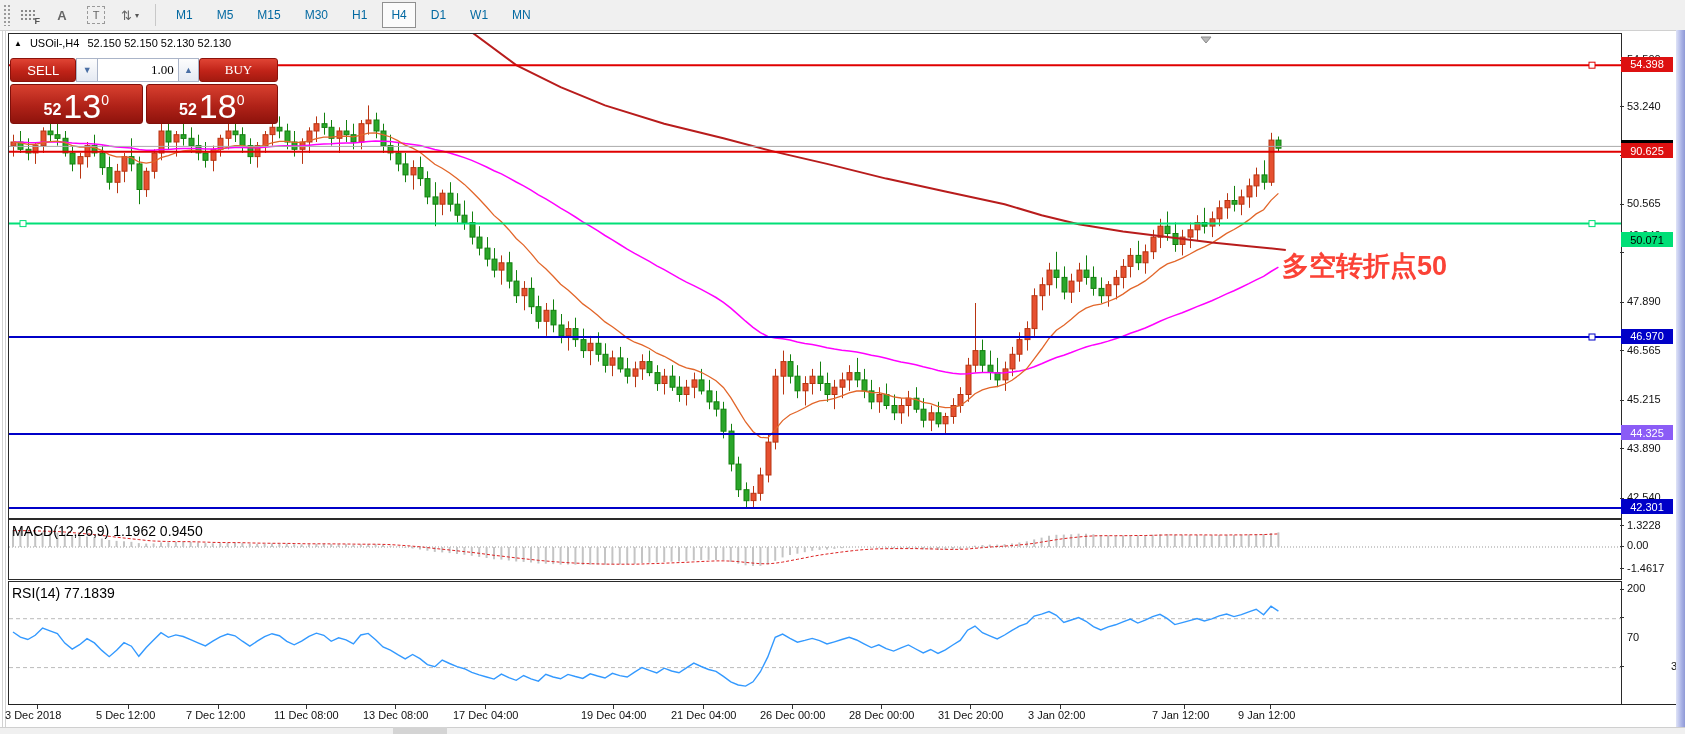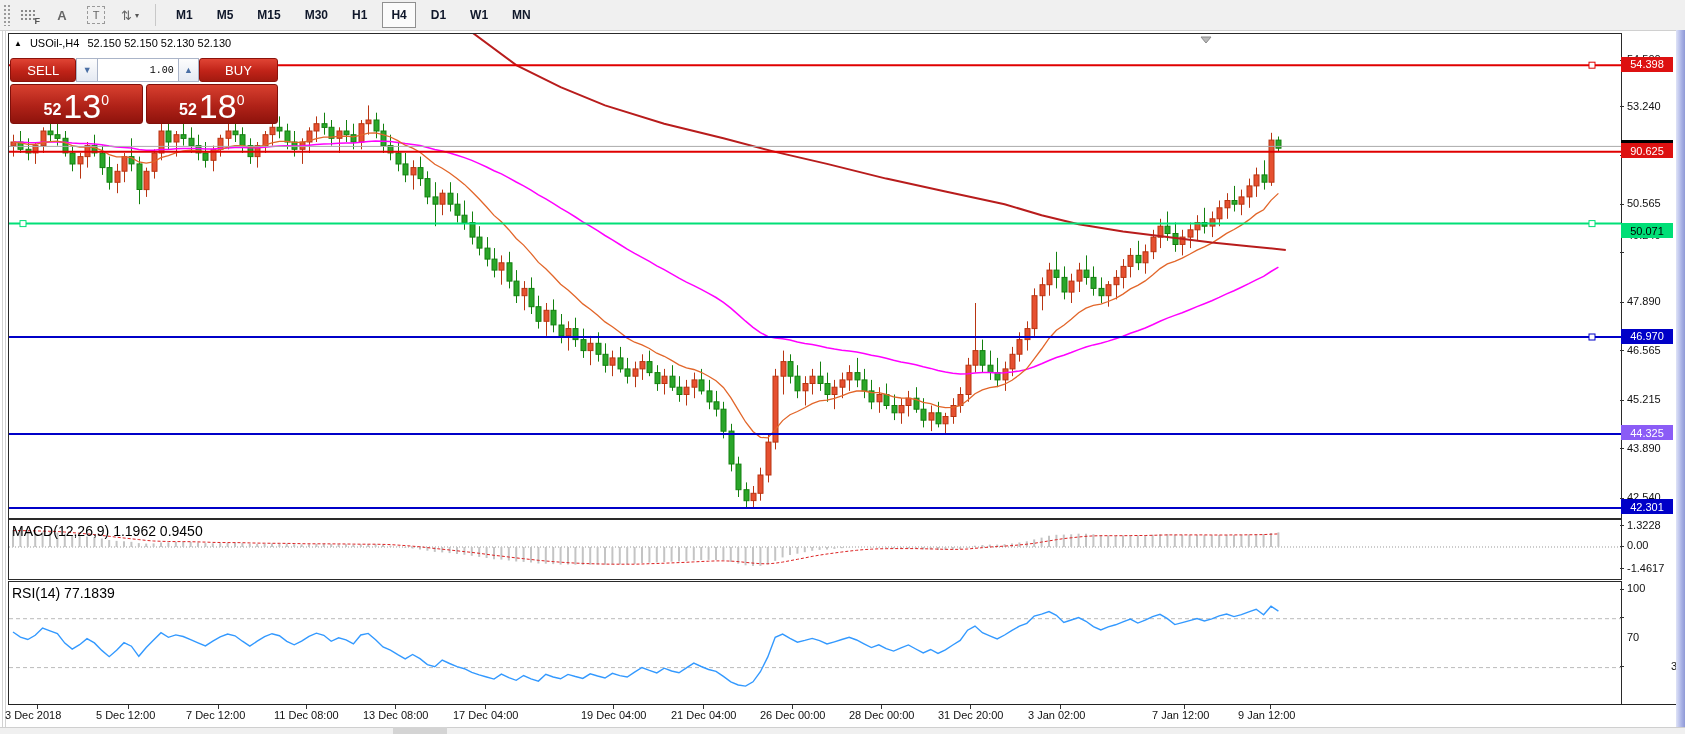--- a/index.html
+++ b/index.html
@@ -6,40 +6,40 @@
   body{font-family:"Liberation Sans","DejaVu Sans",sans-serif;background:#e8e8e8;}
   #app{position:relative;width:1685px;height:734px;background:#fff;overflow:hidden;}
   
   .toolbar{position:absolute;left:0;top:0;width:1685px;height:30px;background:#f0f0f0;border-bottom:1px solid #d0d0d0;display:flex;align-items:center;}
   .drag-dots{width:8px;height:22px;margin-left:3px;background-image:radial-gradient(#9a9a9a 1px,transparent 1.2px);background-size:4px 4px;}
   .tb-btn{height:24px;min-width:26px;display:flex;align-items:center;justify-content:center;color:#666;font-size:13px;margin:0 4px;cursor:default;position:relative;}
   .icon-grid{width:16px;height:12px;background-image:radial-gradient(#8a8a8a 1px,transparent 1.2px);background-size:4px 4px;position:relative;}
   .icon-grid b{position:absolute;right:-4px;bottom:-5px;font-size:9px;color:#555;font-weight:bold;}
   .icon-T{width:16px;height:16px;border:1px dashed #9a9a9a;font-size:11px;color:#666;display:flex;align-items:center;justify-content:center;}
   .tb-sep{width:1px;height:22px;background:#c8c8c8;margin:0 8px;}
-  .tf-btn{height:24px;padding:0 8px;display:flex;align-items:center;justify-content:center;font-size:12px;font-weight:bold;color:#0f172a;margin:0 3px;border:1px solid transparent;}
+  .tf-btn{height:24px;padding:0 8px;display:flex;align-items:center;justify-content:center;font-size:12px;font-weight:normal;color:#0369a1;margin:0 3px;border:1px solid transparent;}
   .tf-btn.active{background:#fbfbfb;border:1px solid #909090;}
   
   .panel{position:absolute;background:#fff;border:1px solid #2a2a2a;}
   .axis-label{position:absolute;font-size:11px;color:#111;white-space:nowrap;}
   .axis-tick{position:absolute;width:4px;height:1px;background:#333;}
   .badge{position:absolute;left:1621px;width:52px;height:15px;font-size:11px;display:flex;align-items:center;justify-content:center;white-space:nowrap;}
   .date-label{position:absolute;top:709px;font-size:11px;color:#111;white-space:nowrap;}
   .date-tick{position:absolute;top:705px;width:1px;height:4px;background:#333;}
   
   .symbol-line{position:absolute;left:14px;top:37px;font-size:11px;color:#000;display:flex;gap:8px;align-items:center;}
   .symbol-line .tri{font-size:8px;}
   
   .trade{position:absolute;left:10px;top:58px;width:268px;}
   .trade-row1{display:flex;height:24px;}
   .btn-red{background:linear-gradient(#e04434,#c02318 55%,#a31a10);color:#fff;display:flex;align-items:center;justify-content:center;font-size:13px;border:1px solid #8c120b;border-radius:3px;}
   .sell-btn{width:67px;}
-  .buy-btn{width:80px;}
+  .buy-btn{width:80px;font-family:Liberation Serif, serif;}
   .spin{width:20px;background:linear-gradient(#fdfdfd,#e4e9f2);border:1px solid #aab4c8;color:#4a6fa5;font-size:9px;display:flex;align-items:center;justify-content:center;}
-  .vol-input{width:72px;border:1px solid #aab4c8;border-left:none;border-right:none;font-size:10px;text-align:right;padding:0 4px;font-family:Liberation Mono, monospace;}
+  .vol-input{width:72px;border:1px solid #aab4c8;border-left:none;border-right:none;font-size:13px;text-align:right;padding:0 4px;font-family:Liberation Serif, serif;}
   .trade-row2{display:flex;margin-top:2px;height:40px;gap:3px;}
   .price-box{flex:1;background:linear-gradient(#d8402f,#b02218 55%,#8e130c);border:1px solid #80100a;border-radius:3px;color:#fff;display:flex;align-items:flex-end;justify-content:center;padding-bottom:2px;}
   .price-box .sm{font-size:16px;font-weight:bold;line-height:1;margin-right:2px;margin-bottom:3px;}
   .price-box .bg{font-size:34px;line-height:0.85;font-weight:normal;}
   .price-box .sup{font-size:14px;line-height:1;margin-bottom:14px;}
   
   .cn-note{position:absolute;left:1282px;top:248px;font-size:27px;font-weight:bold;color:#fb4236;white-space:nowrap;}
   .ind-label{position:absolute;font-size:14px;color:#000;}
   .right-strip{position:absolute;left:1676px;top:30px;width:9px;height:704px;background:linear-gradient(90deg,#dfe3f7,#aab3e6 60%,#8f99d6);}
   .bottom-strip{position:absolute;left:0;top:727px;width:1685px;height:7px;background:#f0f0f0;border-top:1px solid #cfcfcf;}
@@ -661,20 +661,21 @@
         <span class="sup">0</span>
       </div>
       <div class="price-box">
         <span class="sm">52</span>
         <span class="bg">18</span>
         <span class="sup">0</span>
       </div>
     </div>
   </div>
 
+  <div class="cn-note">多空转折点50</div>
 
   <div class="ind-label" style="left:12px;top:523px;">MACD(12,26,9) 1.1962 0.9450</div>
   <div class="ind-label" style="left:12px;top:585px;">RSI(14) 77.1839</div>
 
   <div id="price-axis">
       <div class="axis-tick" style="left: 1620px; top: 59.95px;"></div>
       <div class="axis-label" style="left: 1627px; top: 53.45px;">54.500</div>
       <div class="axis-tick" style="left: 1620px; top: 106.066px;"></div>
       <div class="axis-label" style="left: 1627px; top: 99.566px;">53.240</div>
       <div class="axis-tick" style="left: 1620px; top: 154.561px;"></div>
@@ -689,32 +690,32 @@
       <div class="axis-label" style="left: 1627px; top: 343.871px;">46.565</div>
       <div class="axis-tick" style="left: 1620px; top: 399.781px;"></div>
       <div class="axis-label" style="left: 1627px; top: 393.281px;">45.215</div>
       <div class="axis-tick" style="left: 1620px; top: 448.276px;"></div>
       <div class="axis-label" style="left: 1627px; top: 441.776px;">43.890</div>
       <div class="axis-tick" style="left: 1620px; top: 497.686px;"></div>
       <div class="axis-label" style="left: 1627px; top: 491.186px;">42.540</div>
       <div class="badge" style="top: 56.6832px; background: rgb(221, 17, 17); color: rgb(255, 255, 255);">54.398</div>
       <div class="badge" style="top: 139.692px; background: rgb(0, 0, 0); color: rgb(255, 255, 255);">52.130</div>
       <div class="badge" style="top: 143.279px; background: rgb(221, 17, 17); color: rgb(255, 255, 255);">90.625</div>
-      <div class="badge" style="top: 223px; background: rgb(0, 223, 119); color: rgb(0, 0, 0);">50.071</div>
+      <div class="badge" style="top: 232px; background: rgb(0, 223, 119); color: rgb(0, 0, 0);">50.071</div>
       <div class="badge" style="top: 328.548px; background: rgb(0, 0, 200); color: rgb(255, 255, 255);">46.970</div>
       <div class="badge" style="top: 425.355px; background: #8b5cf6; color: rgb(255, 255, 255);">44.325</div>
       <div class="badge" style="top: 499.433px; background: rgb(0, 0, 200); color: rgb(255, 255, 255);">42.301</div>
       <div class="axis-tick" style="left: 1620px; top: 525.089px;"></div>
       <div class="axis-label" style="left: 1627px; top: 518.589px;">1.3228</div>
       <div class="axis-tick" style="left: 1620px; top: 545.5px;"></div>
       <div class="axis-label" style="left: 1627px; top: 539px;">0.00</div>
       <div class="axis-tick" style="left: 1620px; top: 568.054px;"></div>
       <div class="axis-label" style="left: 1627px; top: 561.554px;">-1.4617</div>
       <div class="axis-tick" style="left: 1620px; top: 588.5px;"></div>
-      <div class="axis-label" style="left: 1627px; top: 582px;">100</div>
+      <div class="axis-label" style="left: 1627px; top: 582px;">200</div>
       <div class="axis-tick" style="left: 1620px; top: 617.175px;"></div>
       <div class="axis-label" style="left: 1627px; top: 610.675px; margin-top: 20px;">70</div>
       <div class="axis-tick" style="left: 1620px; top: 666.075px;"></div>
       <div class="axis-label" style="left: 1627px; top: 659.575px; margin-left: 44px;">30</div>
     </div>
   <div id="time-axis">
       <div class="date-label" style="left: 5px;">3 Dec 2018</div>
       <div class="date-tick" style="left: 37px;"></div>
       <div class="date-label" style="left: 96px;">5 Dec 12:00</div>
       <div class="date-tick" style="left: 128px;"></div>

